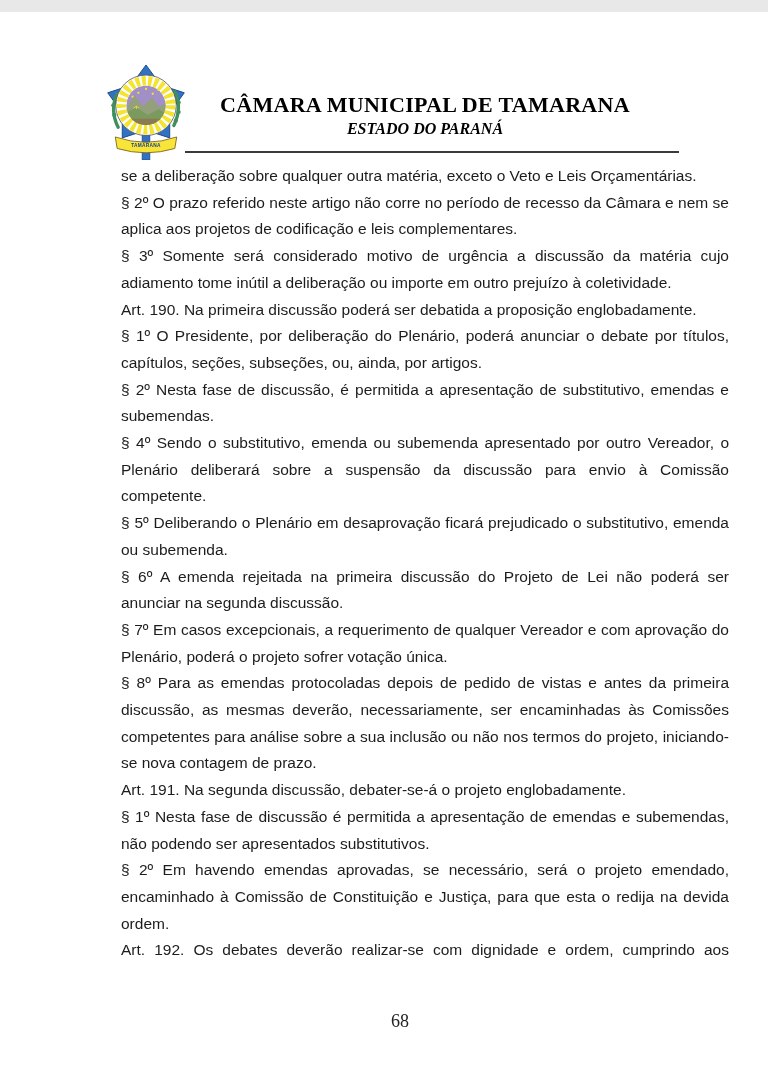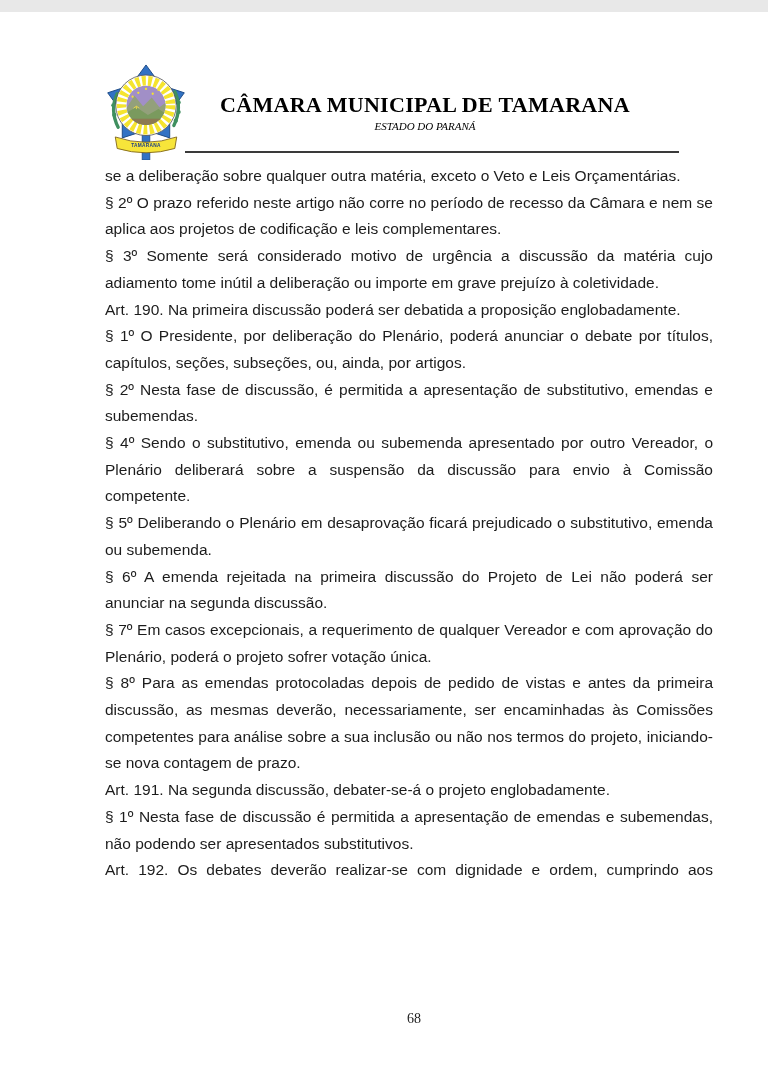--- a/index.html
+++ b/index.html
@@ -10,37 +10,37 @@
     color:#1d1d1d;
   }
   
   .logo { position:absolute; left:98px; top:52px; width:96px; height:96px; }
   .title-block { position:absolute; left:175px; top:80px; width:500px; text-align:center; }
   .org-title {
     font-family:"Liberation Serif", serif; font-weight:bold;
     font-size:22px; letter-spacing:0.3px; color:#000; white-space:nowrap;
   }
   .org-subtitle {
-    font-family:"Liberation Serif", serif; font-weight:normal; font-style:italic;
-    font-size:11px; color:#000; margin-top:2px;
+    font-family:"Liberation Serif", serif; font-weight:bold; font-style:italic;
+    font-size:16px; color:#000; margin-top:2px;
   }
   .header-rule { position:absolute; left:185px; top:139px; width:494px; height:0; border-top:2px solid #3a3a3a; }
   
   .doc-body {
-    position:absolute; left:105px; top:151px; width:608px;
+    position:absolute; left:121px; top:151px; width:608px;
     font-size:15.5px; line-height:26.7px; text-align:justify;
     color:#1c1c1c;
   }
   .doc-body p.para { margin:0; padding:0; }
   .doc-body p.justify-last { text-align-last:justify; }
   .doc-body b { font-weight:normal; }
   
   .page-number {
-    position:absolute; left:110px; top:999px; width:608px; text-align:center;
-    font-family:"Liberation Serif", serif; font-size:14px; color:#222;
+    position:absolute; left:96px; top:999px; width:608px; text-align:center;
+    font-family:"Liberation Serif", serif; font-size:18px; color:#222;
   }
   
   .star   { fill:var(--star-blue,#3272c4); stroke:#1c4a86; stroke-width:1; }
   .disc   { fill:#ffffff; stroke:#4a4a4a; stroke-width:0.8; }
   .sunring{ fill:none; stroke:var(--sun-yellow,#f5e42e); stroke-width:10; stroke-dasharray:4 2.4; }
   .sky    { fill:var(--sky-purple,#a18fc7); }
   .mtnb   { fill:#93a07b; }
   .mtnf   { fill:var(--mountain-green,#7a9a5e); }
   .ground { fill:#8c7a52; }
   .branch { fill:none; stroke:var(--branch-green,#3f8f5f); stroke-width:3.5; stroke-linecap:round; }
@@ -106,31 +106,32 @@
     <div class="title-block">
       <div class="org-title">CÂMARA MUNICIPAL DE TAMARANA</div>
       <div class="org-subtitle">ESTADO DO PARANÁ</div>
     </div>
     <div class="header-rule"></div>
   </header>
 
   <main class="doc-body">
       <p class="para">se a deliberação sobre qualquer outra matéria, exceto o Veto e Leis Orçamentárias.</p>
       <p class="para">§ 2º O prazo referido neste artigo não corre no período de recesso da Câmara e nem se aplica aos projetos de codificação e leis complementares.</p>
-      <p class="para">§ 3º Somente será considerado motivo de urgência a discussão da matéria cujo adiamento tome inútil a deliberação ou importe em grave prejuízo à coletividade.</p>
+      <p class="para">§ 3º Somente será considerado motivo de urgência a discussão da matéria cujo adiamento tome inútil a deliberação ou importe em outro prejuízo à coletividade.</p>
       <p class="para"><b>Art. 190. </b>Na primeira discussão poderá ser debatida a proposição englobadamente.</p>
       <p class="para">§ 1º O Presidente, por deliberação do Plenário, poderá anunciar o debate por títulos, capítulos, seções, subseções, ou, ainda, por artigos.</p>
       <p class="para">§ 2º Nesta fase de discussão, é permitida a apresentação de substitutivo, emendas e subemendas.</p>
       <p class="para">§ 4º Sendo o substitutivo, emenda ou subemenda apresentado por outro Vereador, o Plenário deliberará sobre a suspensão da discussão para envio à Comissão competente.</p>
       <p class="para">§ 5º Deliberando o Plenário em desaprovação ficará prejudicado o substitutivo, emenda ou subemenda.</p>
       <p class="para">§ 6º A emenda rejeitada na primeira discussão do Projeto de Lei não poderá ser anunciar na segunda discussão.</p>
       <p class="para">§ 7º Em casos excepcionais, a requerimento de qualquer Vereador e com aprovação do Plenário, poderá o projeto sofrer votação única.</p>
       <p class="para">§ 8º Para as emendas protocoladas depois de pedido de vistas e antes da primeira discussão, as mesmas deverão, necessariamente, ser encaminhadas às Comissões competentes para análise sobre a sua inclusão ou não nos termos do projeto, iniciando-se nova contagem de prazo.</p>
       <p class="para"><b>Art. 191. </b>Na segunda discussão, debater-se-á o projeto englobadamente.</p>
       <p class="para">§ 1º Nesta fase de discussão é permitida a apresentação de emendas e subemendas, não podendo ser apresentados substitutivos.</p>
+      <p class="para">§ 2º Em havendo emendas aprovadas, se necessário, será o projeto emendado, encaminhado à Comissão de Constituição e Justiça, para que esta o redija na devida ordem.</p>
       <p class="para justify-last"><b>Art. 192. </b>Os debates deverão realizar-se com dignidade e ordem, cumprindo aos</p>
     </main>
 
   <footer>
     <div class="page-number">68</div>
   </footer>
 
 </div>
 
 </body></html>

